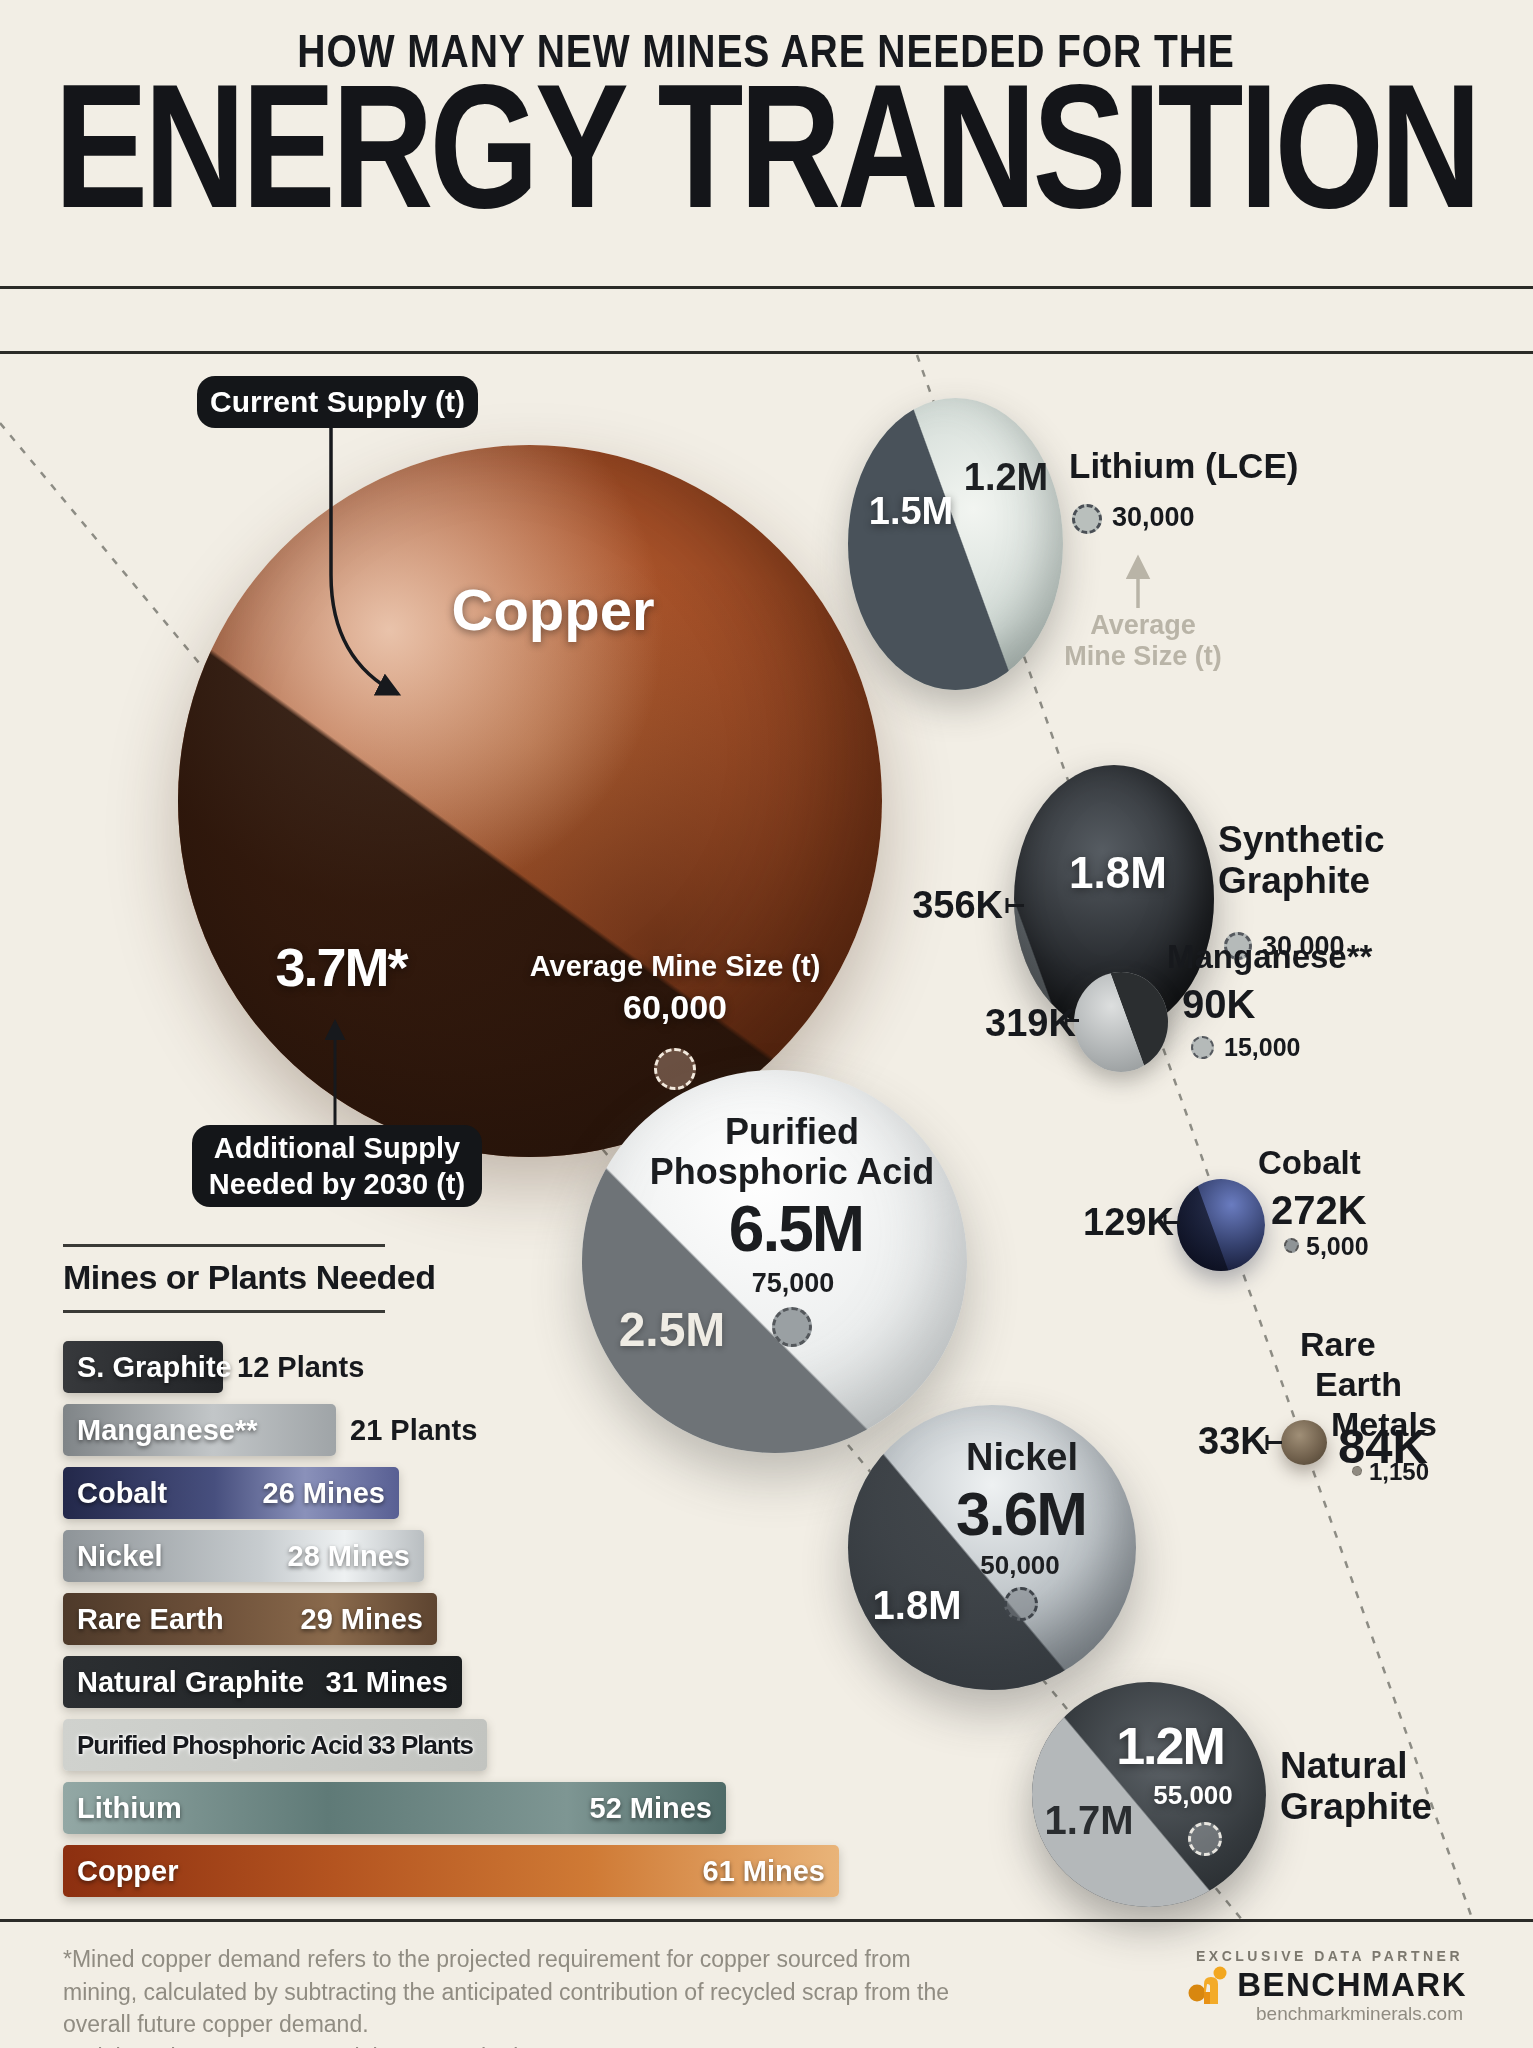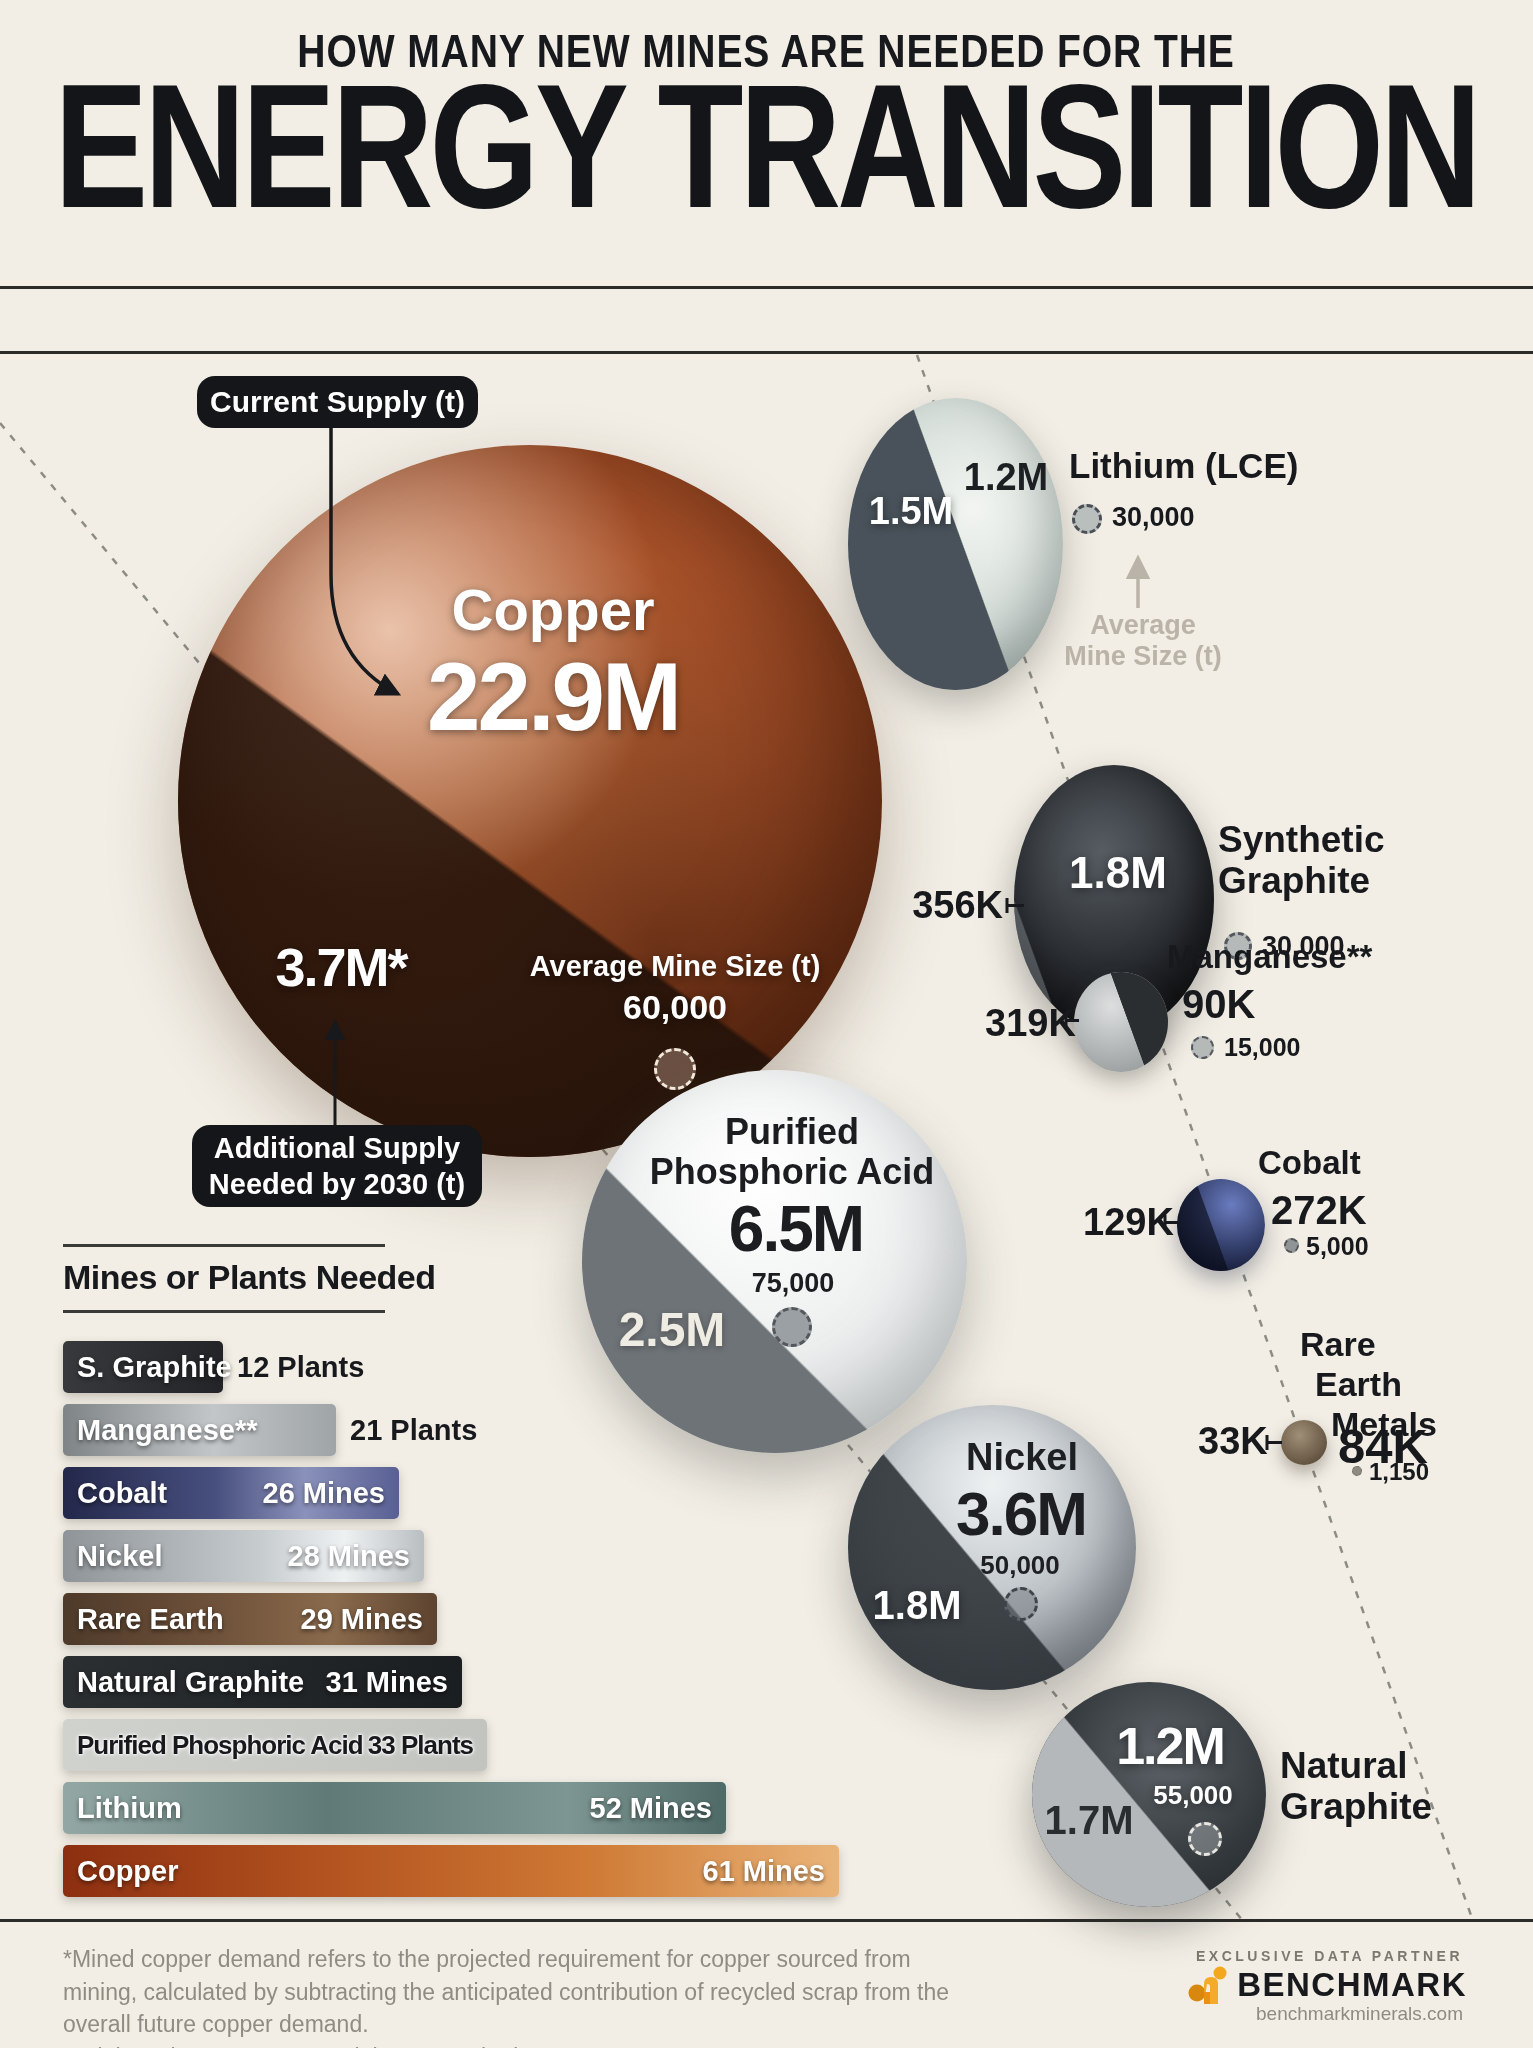--- a/index.html
+++ b/index.html
@@ -176,21 +176,20 @@
       <path d="M1007,898 v15 M1007,905.5 h17" fill="none"></path>
       <path d="M1066,1013 v15 M1066,1020.5 h13" fill="none"></path>
       <path d="M1165,1215 v15 M1165,1222.5 h15" fill="none"></path>
       <path d="M1267,1435 v15 M1267,1442.5 h15" fill="none"></path>
     </g>
   </svg>
 
   <div class="abs pill pill1 z4 nowrap">Current Supply (t)</div>
   <div class="abs pill pill2 z4">Additional Supply Needed by 2030 (t)</div>
   <div class="abs ctr b wt z4" style="left:553px;top:576px;font-size:58px;">Copper</div>
-  <div class="abs ctr b wt z4" style="left:553px;top:642px;font-size:96px;letter-spacing:-3px;">22.9M</div>
   <div class="abs ctr b wt z4" style="left:341px;top:936px;font-size:54px;letter-spacing:-2px;">3.7M*</div>
   <div class="abs ctr b wt z4 nowrap" style="left:675px;top:950px;font-size:29px;">Average Mine Size (t)</div>
   <div class="abs ctr b wt z4" style="left:675px;top:988px;font-size:34px;">60,000</div>
   <div class="avgdot ad-copper z4"></div>
 
   <div class="abs ctr b wt z4" style="left:911px;top:490px;font-size:38px;">1.5M</div>
   <div class="abs ctr b z4" style="left:1006px;top:456px;font-size:38px;color:#1d2023;">1.2M</div>
   <div class="abs b z4 nowrap" style="left:1069px;top:446px;font-size:35px;">Lithium (LCE)</div>
   <div class="avgdot ad-lithium z4"></div>
   <div class="abs b z4" style="left:1112px;top:502px;font-size:27px;">30,000</div>

